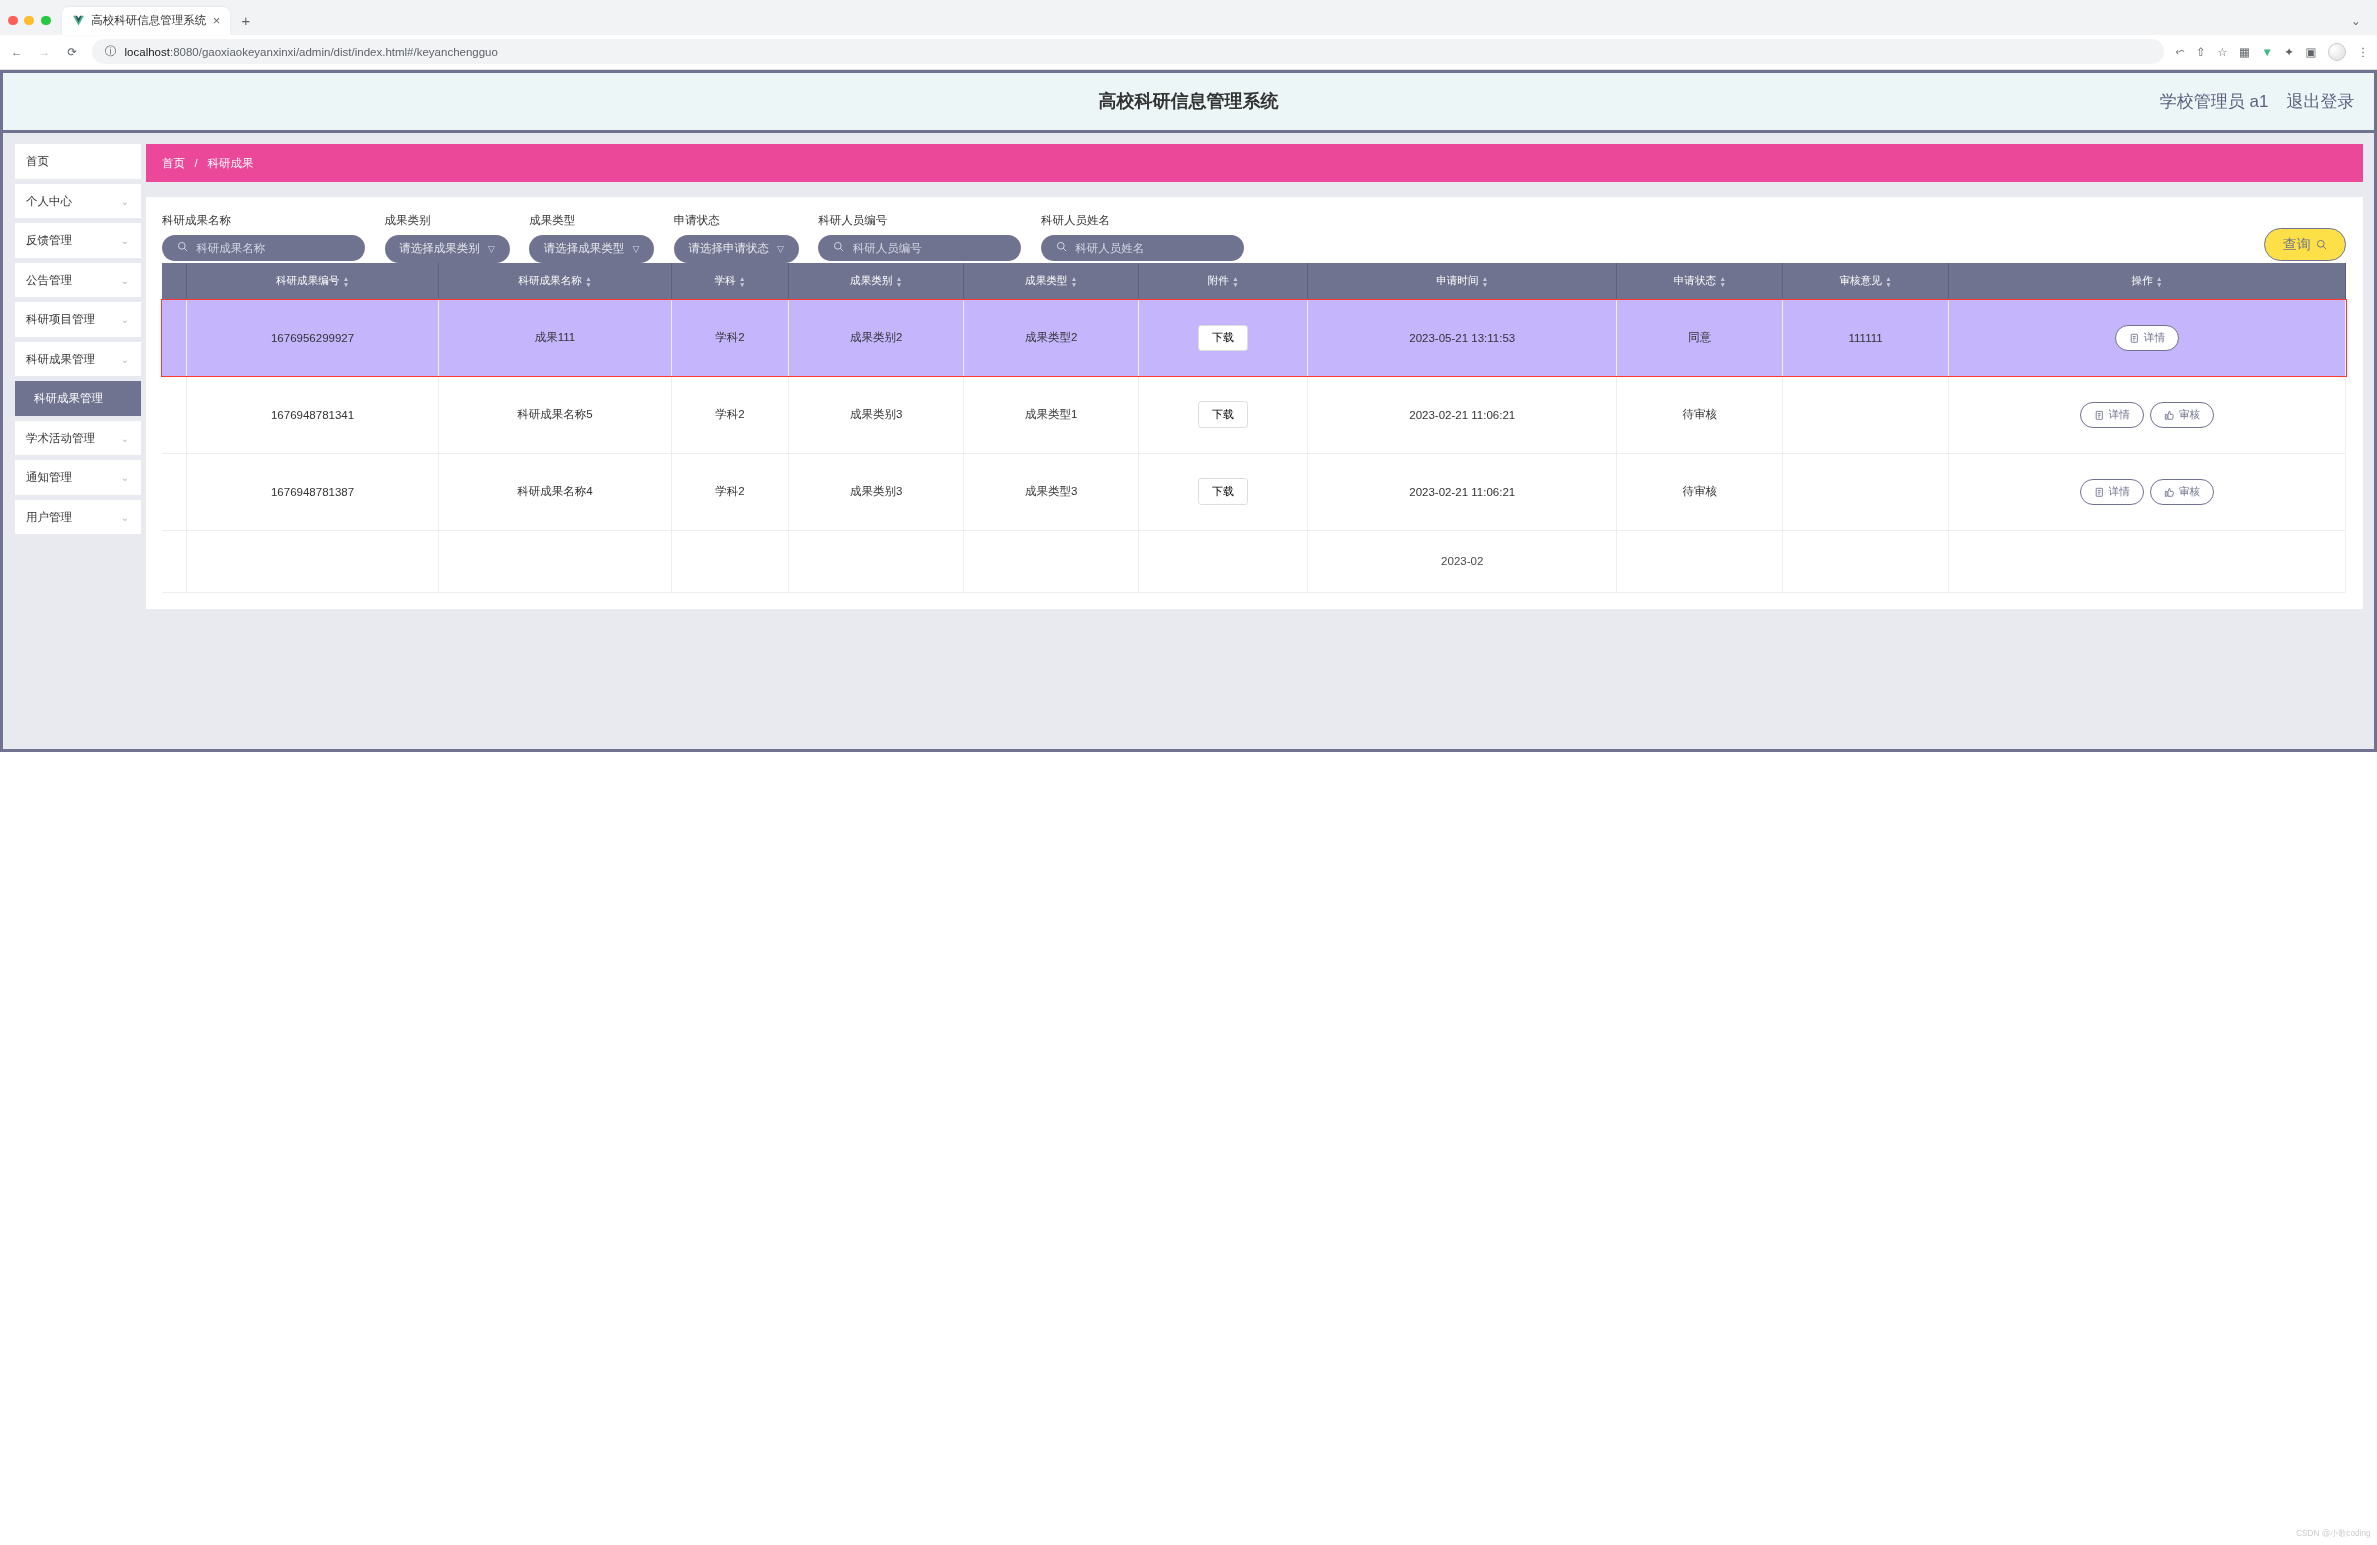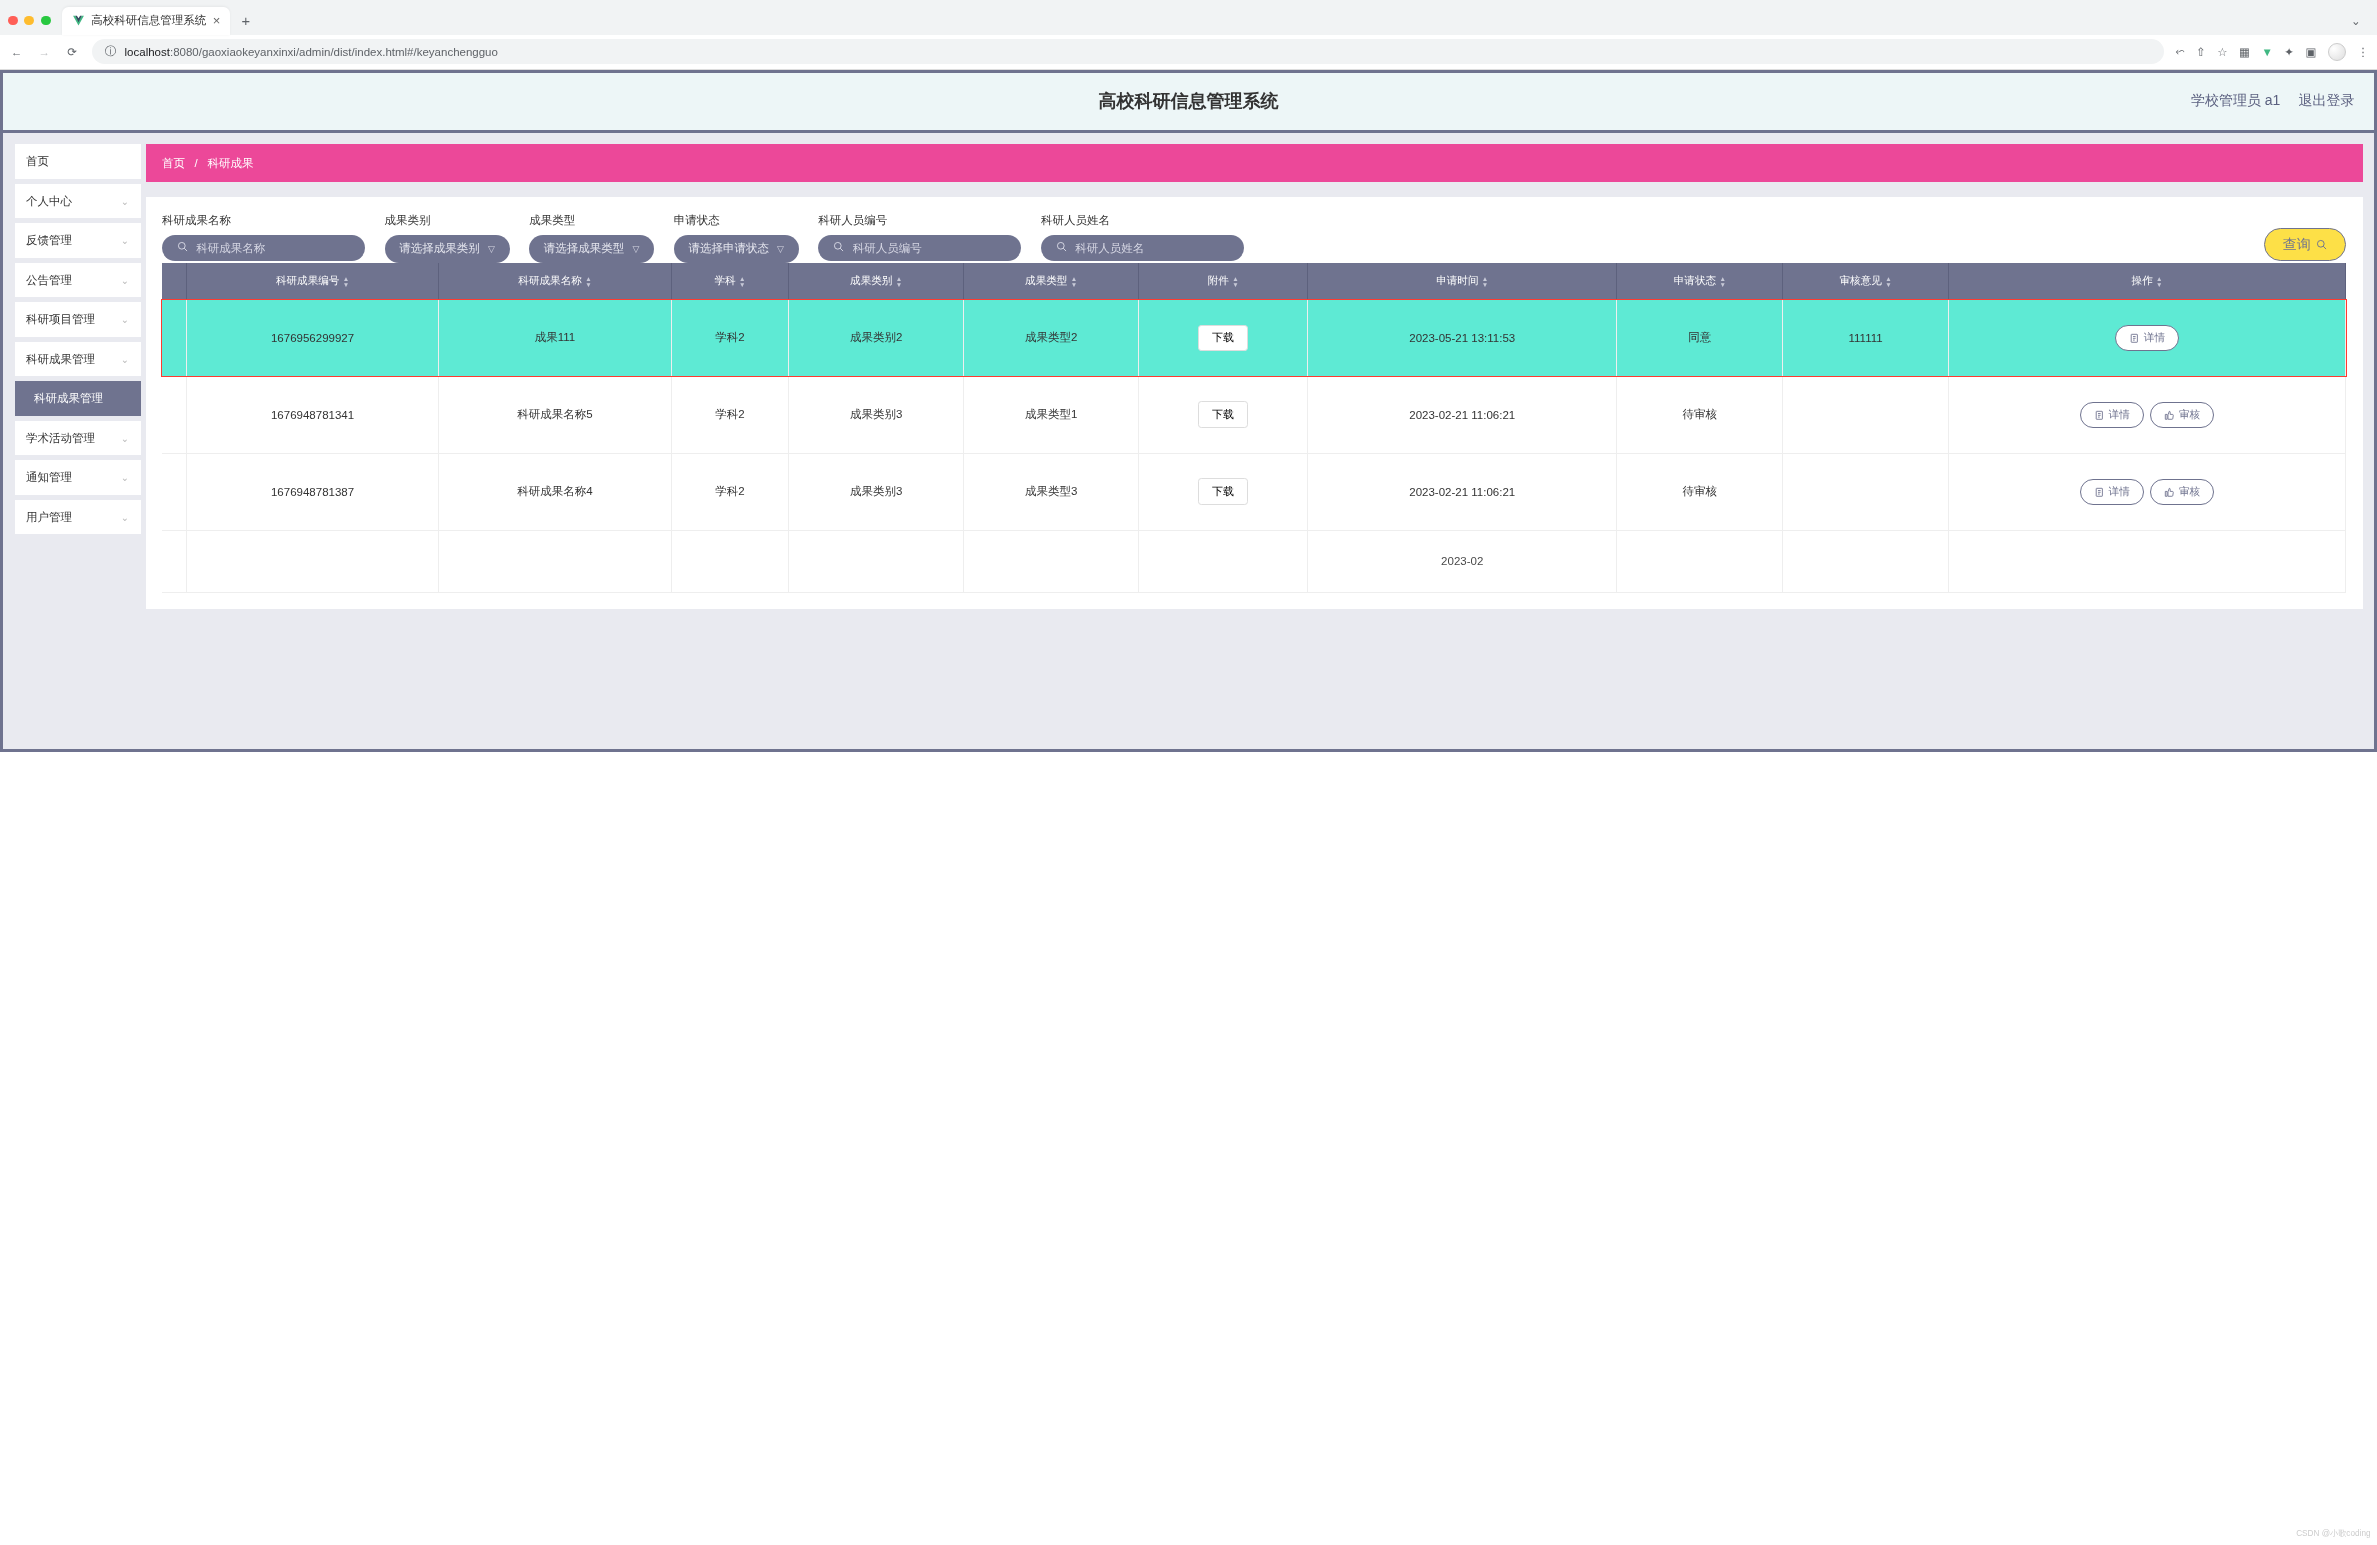--- a/index.html
+++ b/index.html
@@ -20,21 +20,21 @@
 .nav-icon { width: 16.4px; height: 16.4px; display:flex; align-items:center; justify-content:center; color:#5f6368; }
 .address-field { flex:1; display:flex; align-items:center; background:#f1f3f4; border-radius: 16.4px; padding: 4.9px 13px; gap: 8.2px; color:#5f6368; }
 .address-field .url-host { color:#202124; }
 .rhs-icons { display:flex; align-items:center; gap: 11.5px; color:#5f6368; }
 .avatar-small { width:18px; height:18px; border-radius:50%; background: radial-gradient(circle at 30% 30%, #fff, #ddd); border:0.8px solid #ccc; }
 
 
 .app { background:#fff; }
 .app-header { background:#edf6f7; display:flex; align-items:center; justify-content:center; padding: 16.4px 0; border:3.3px solid #6f738f; border-bottom:none; margin: 0; position:relative; }
 .app-title { font-size: 18px; font-weight: 600; color:#333; }
-.app-header-right { position:absolute; right: 19.6px; display:flex; gap: 18px; color:#5a5f7f; font-size: 14px; }
+.app-header-right { position:absolute; right: 19.6px; display:flex; gap: 18px; color:#5a5f7f; font-size: 17px; }
 
 .app-body { display:flex; background:#e9eaf0; padding: 11.5px; gap: 5px; border:3.3px solid #6f738f; border-top:3.3px solid #6f738f; min-height: 622px; align-items:flex-start; }
 
 .sidebar { width: 126px; display:flex; flex-direction:column; gap: 4.9px; }
 .sidebar-item { background:#fff; padding: 9.8px 11.5px; display:flex; align-items:center; justify-content:space-between; color:#333; font-size:11.5px; cursor:pointer; }
 .sidebar-item.active { background:#6f738f; color:#fff; padding-left: 19.6px; }
 .sidebar-chevron { color:#bbb; font-size:9.8px; }
 
 .main { flex:1; display:flex; flex-direction:column; gap: 14.7px; }
 .breadcrumb { background:#ec4899; color:#fff; padding: 11.5px 16.4px; font-size: 11.5px; }
@@ -52,21 +52,21 @@
 
 .annotation-area { position: relative; height: 38px; }
 .annotation-text { position:absolute; right: 65px; top: 3.3px; color:#ff0000; font-size: 14.7px; }
 .annotation-arrow { position:absolute; right: 213px; top: 8.2px; }
 
 .table { width:100%; border-collapse:collapse; position:relative; }
 .table th { background:#6f738f; color:#fff; padding: 11.5px 6.5px; font-weight: 500; font-size: 10.6px; text-align:center; border-right: 0.8px solid #5d617d; }
 .table th.checkbox-col { width: 24.6px; }
 .table th .sort-icons { display:inline-flex; flex-direction:column; font-size:6.5px; line-height:5.7px; color:#c8cad8; margin-left:3.3px; vertical-align:middle; }
 .table td { padding: 24.6px 8.2px; text-align:center; font-size: 11.5px; color:#333; border-right: 0.8px solid #eee; border-bottom: 0.8px solid #eee; }
-.table tr.highlighted td { background:#5eead4; }
+.table tr.highlighted td { background:#c4b5fd; }
 .table tr.highlighted { outline: 1.6px solid #ff3b30; outline-offset: -0.8px; }
 .dl-btn { background:#fff; border:0.8px solid #ddd; border-radius:3.3px; padding: 4.9px 13px; font-size:11px; cursor:pointer; }
 .action-btn { background:#fff; border: 1.2px solid #6f738f; border-radius: 14.7px; padding: 4.9px 13px; font-size:10.6px; color:#6f738f; cursor:pointer; display:inline-flex; align-items:center; gap:4.1px; margin: 0 3.3px; }
 .watermark { position: fixed; right: 6.5px; bottom: 6.5px; font-size: 8.2px; color: #ccc; }
 </style>
 </head>
 <body>
 
 <div class="browser-chrome">
   <div class="tab-bar">

